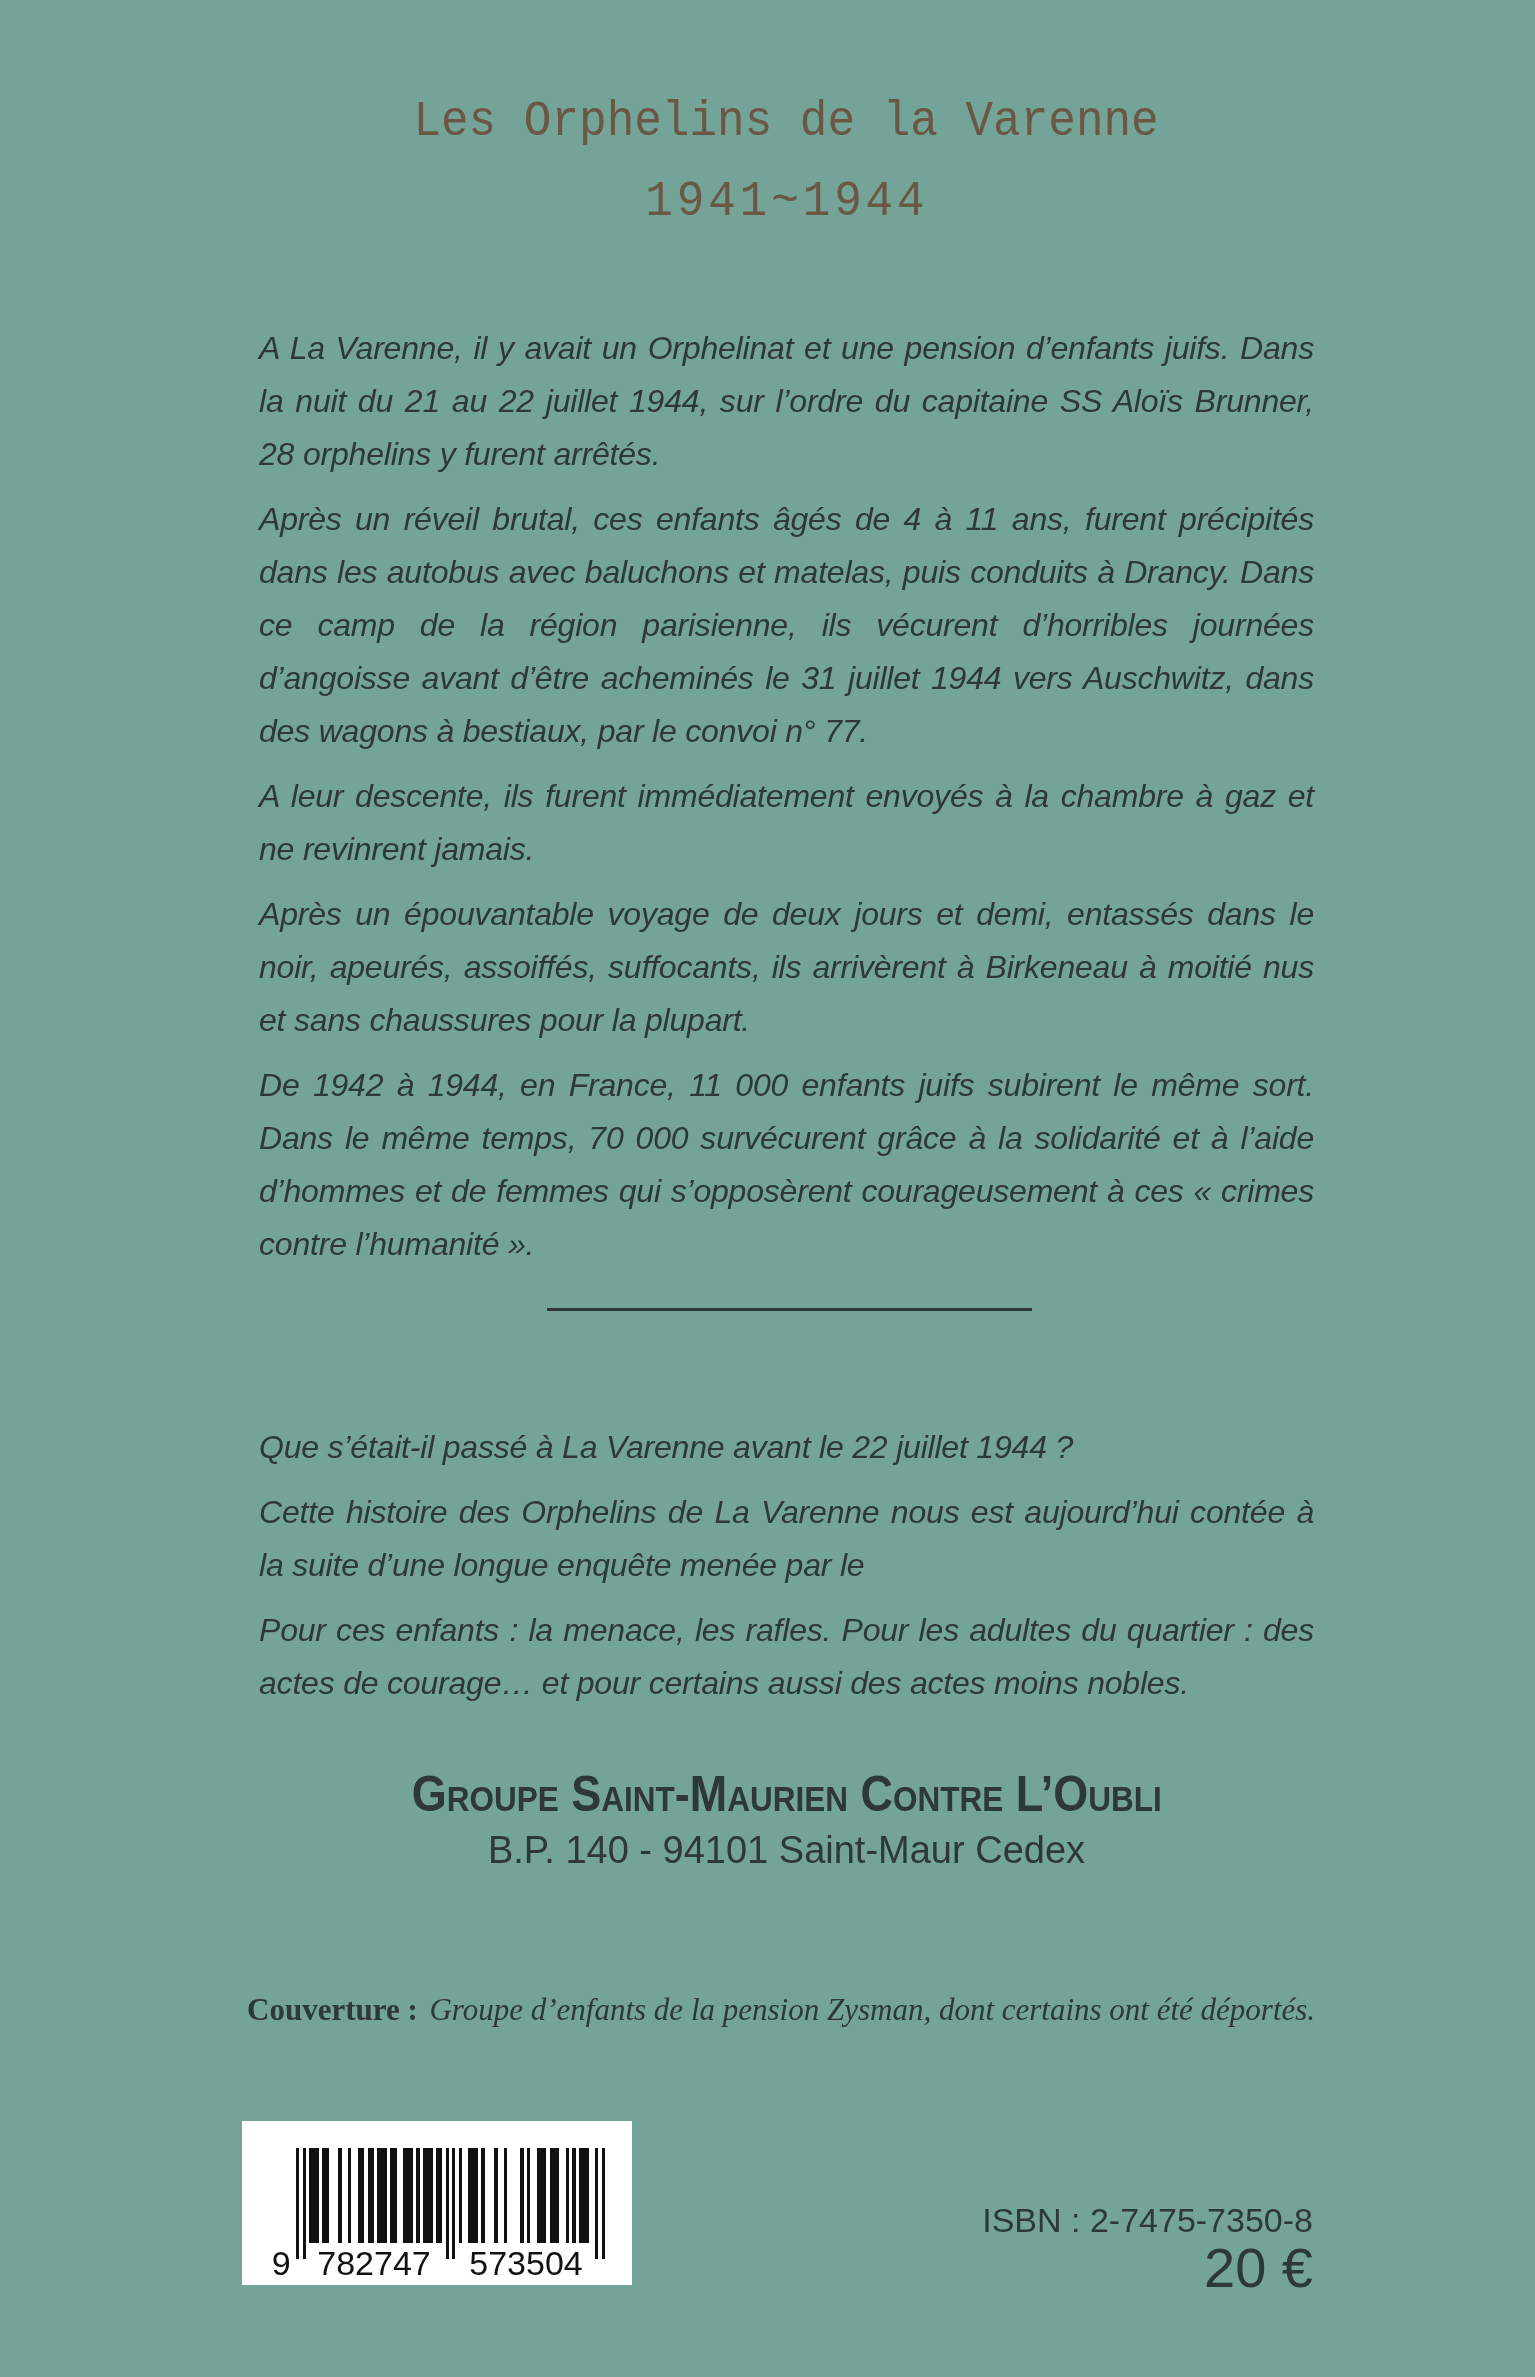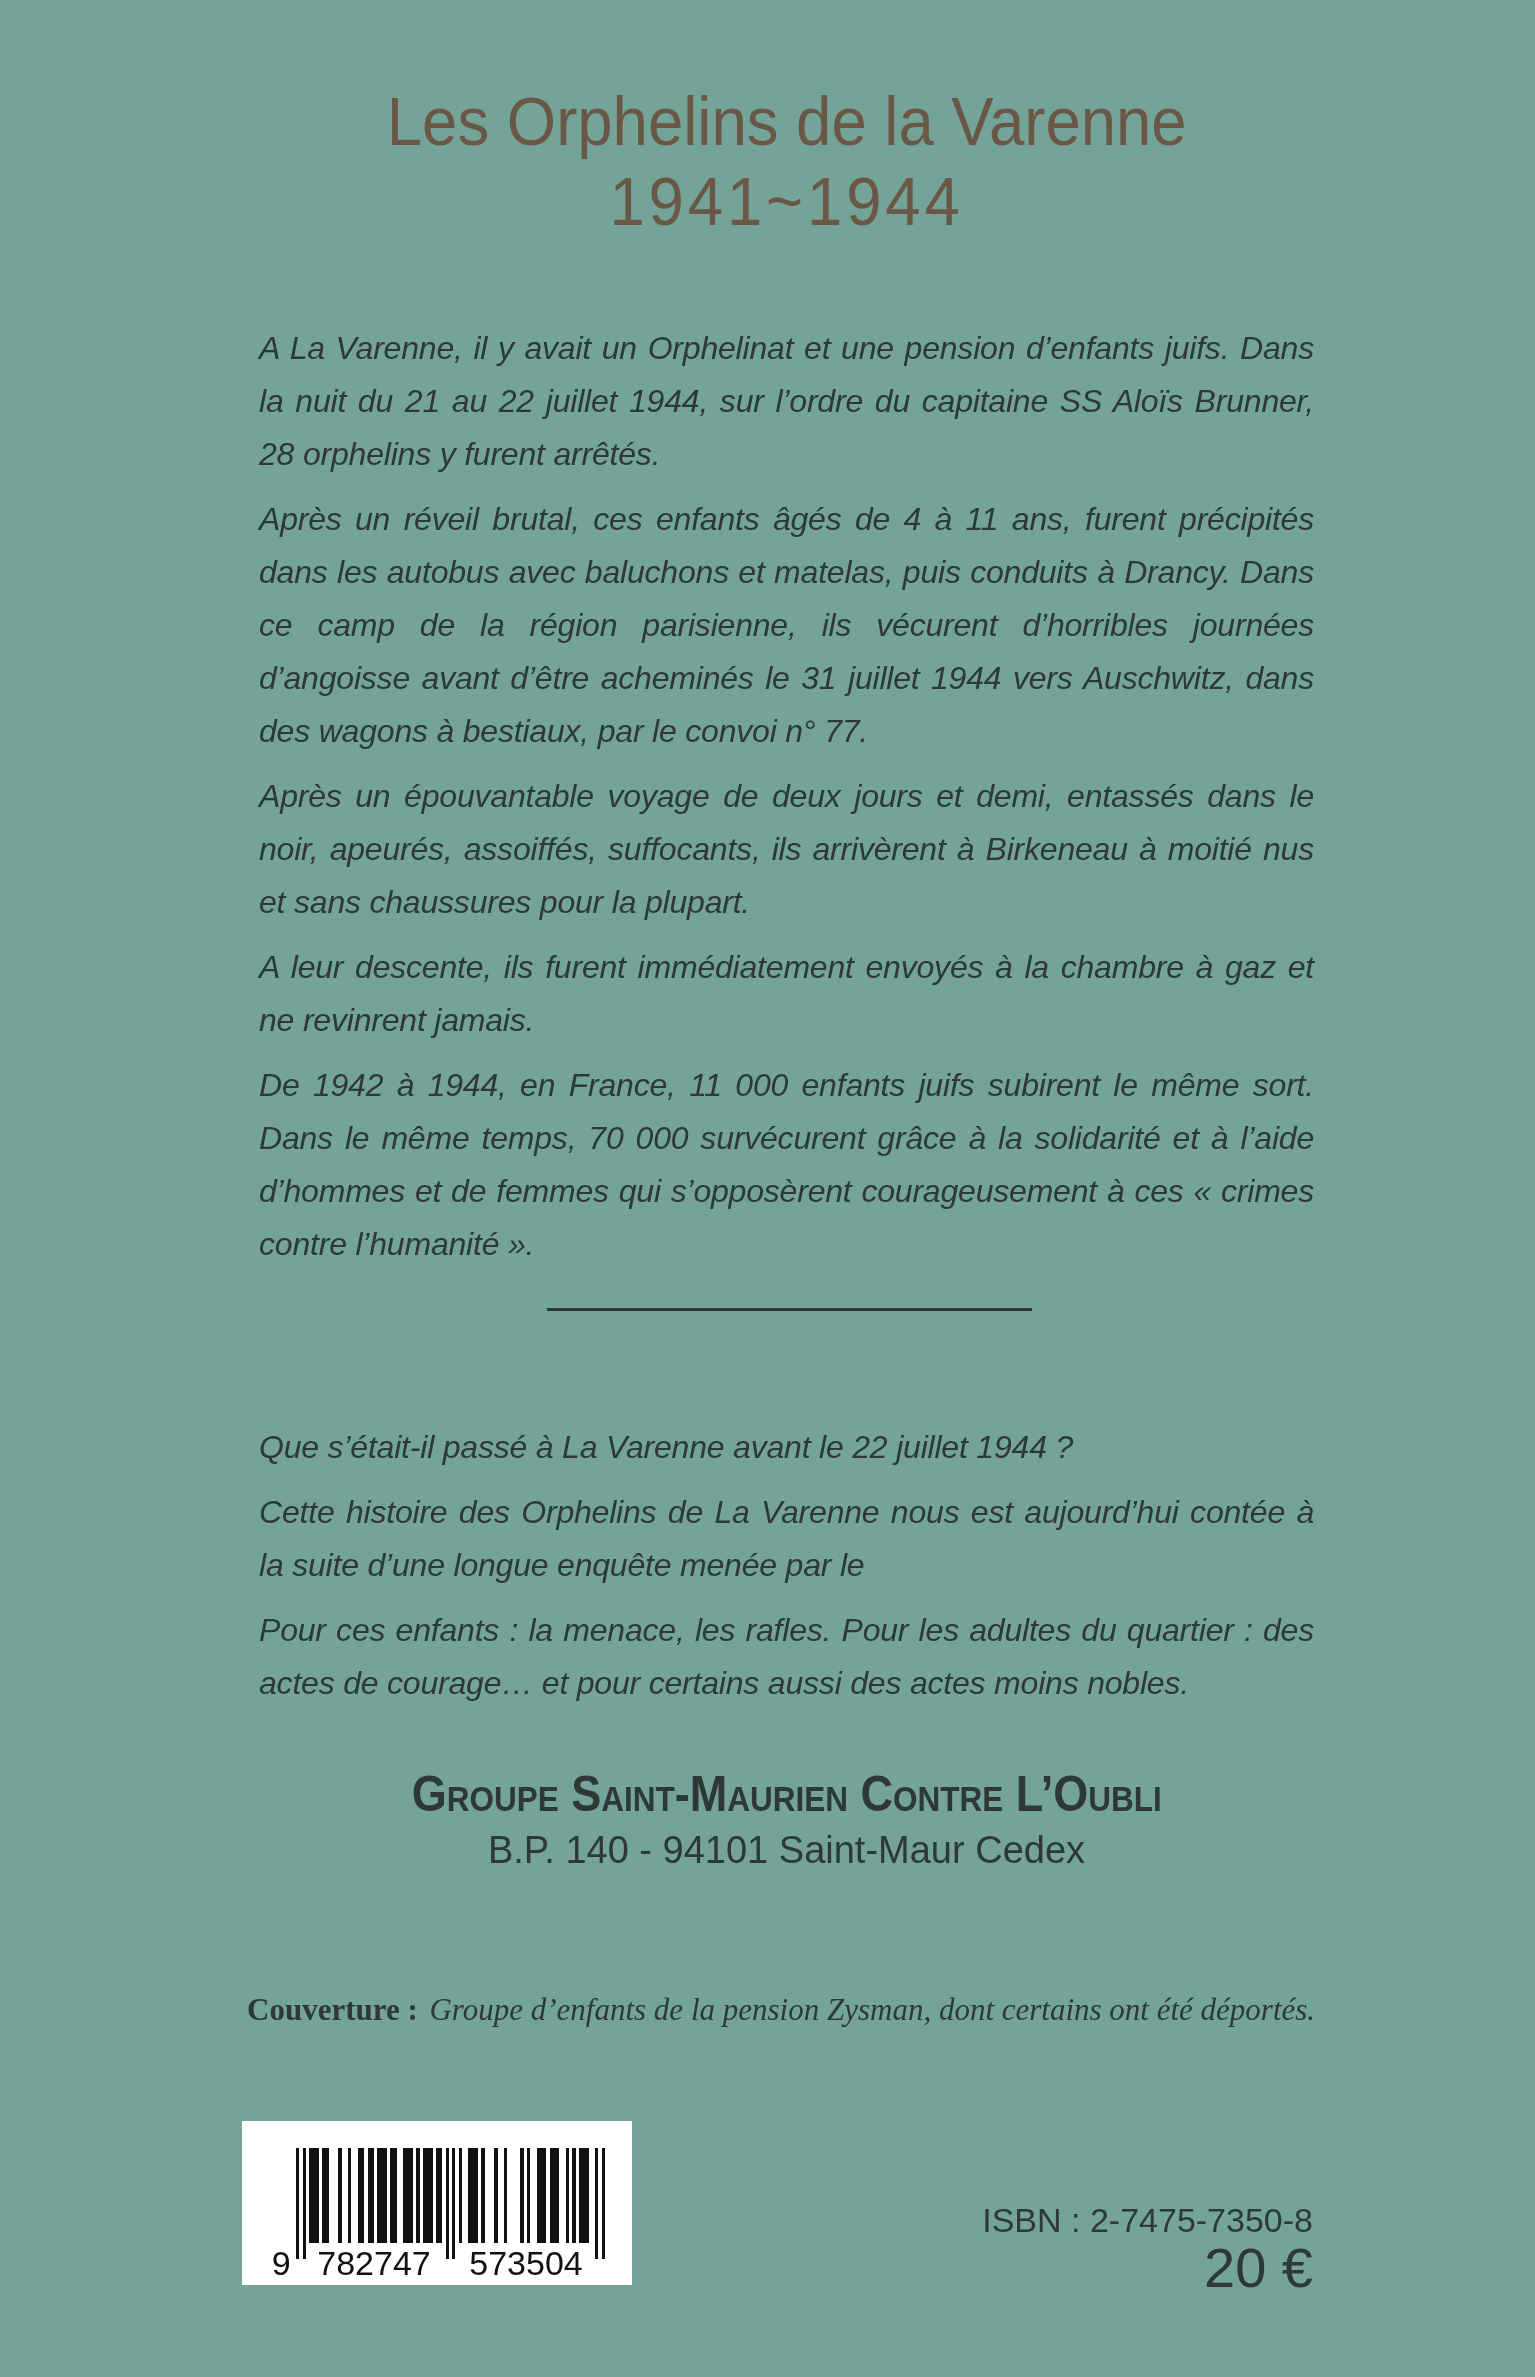--- a/index.html
+++ b/index.html
@@ -11,22 +11,22 @@
   }
   html,body{margin:0;padding:0;background:#555;}
   .page{
     position:relative;width:1535px;height:2377px;margin:0 auto;
     background:var(--background);overflow:hidden;
     font-family:"Liberation Sans",sans-serif;color:var(--text);
   }
   
   .title{
     position:absolute;left:247px;top:82px;width:1079px;text-align:center;
-    font-family:Liberation Sans, sans-serif;font-weight:400;
-    color:var(--title);font-size:69px;line-height:80px;
+    font-family:Liberation Mono, monospace;font-weight:400;
+    color:var(--title);font-size:50px;line-height:80px;
   }
   .squeeze{display:inline-block;transform:scaleX(.92);transform-origin:50% 50%;white-space:nowrap;}
   .tline2 .squeeze{letter-spacing:4.2px;}
   
   .synopsis,.afterword{
     position:absolute;left:247px;width:1079px;
     text-align:justify;font-size:32px;line-height:53px;letter-spacing:-0.2px;
   }
   .synopsis{top:310px;}
   .afterword{top:1409px;}
@@ -72,22 +72,22 @@
 <div class="page">
 
   <div class="title">
     <div class="tline"><span class="squeeze">Les Orphelins de la Varenne</span></div>
     <div class="tline tline2"><span class="squeeze">1941~1944</span></div>
   </div>
 
   <section class="synopsis">
     <p>A La Varenne, il y avait un Orphelinat et une pension d’enfants juifs. Dans la nuit du 21 au 22 juillet 1944, sur l’ordre du capitaine SS Aloïs Brunner, 28 orphelins y furent arrêtés.</p>
     <p>Après un réveil brutal, ces enfants âgés de 4 à 11 ans, furent précipités dans les autobus avec baluchons et matelas, puis conduits à Drancy. Dans ce camp de la région parisienne, ils vécurent d’horribles journées d’angoisse avant d’être acheminés le 31 juillet 1944 vers Auschwitz, dans des wagons à bestiaux, par le convoi n° 77.</p>
+    <p>A leur descente, ils furent immédiatement envoyés à la chambre à gaz et ne revinrent jamais.</p>
     <p>Après un épouvantable voyage de deux jours et demi, entassés dans le noir, apeurés, assoiffés, suffocants, ils arrivèrent à Birkeneau à moitié nus et sans chaussures pour la plupart.</p>
-    <p>A leur descente, ils furent immédiatement envoyés à la chambre à gaz et ne revinrent jamais.</p>
     <p>De 1942 à 1944, en France, 11 000 enfants juifs subirent le même sort. Dans le même temps, 70 000 survécurent grâce à la solidarité et à l’aide d’hommes et de femmes qui s’opposèrent courageusement à ces « crimes contre l’humanité ».</p>
   </section>
 
   <div class="divider"></div>
 
   <section class="afterword">
     <p>Que s’était-il passé à La Varenne avant le 22 juillet 1944 ?</p>
     <p>Cette histoire des Orphelins de La Varenne nous est aujourd’hui contée à la suite d’une longue enquête menée par le</p>
     <p>Pour ces enfants : la menace, les rafles. Pour les adultes du quartier : des actes de courage… et pour certains aussi des actes moins nobles.</p>
   </section>

